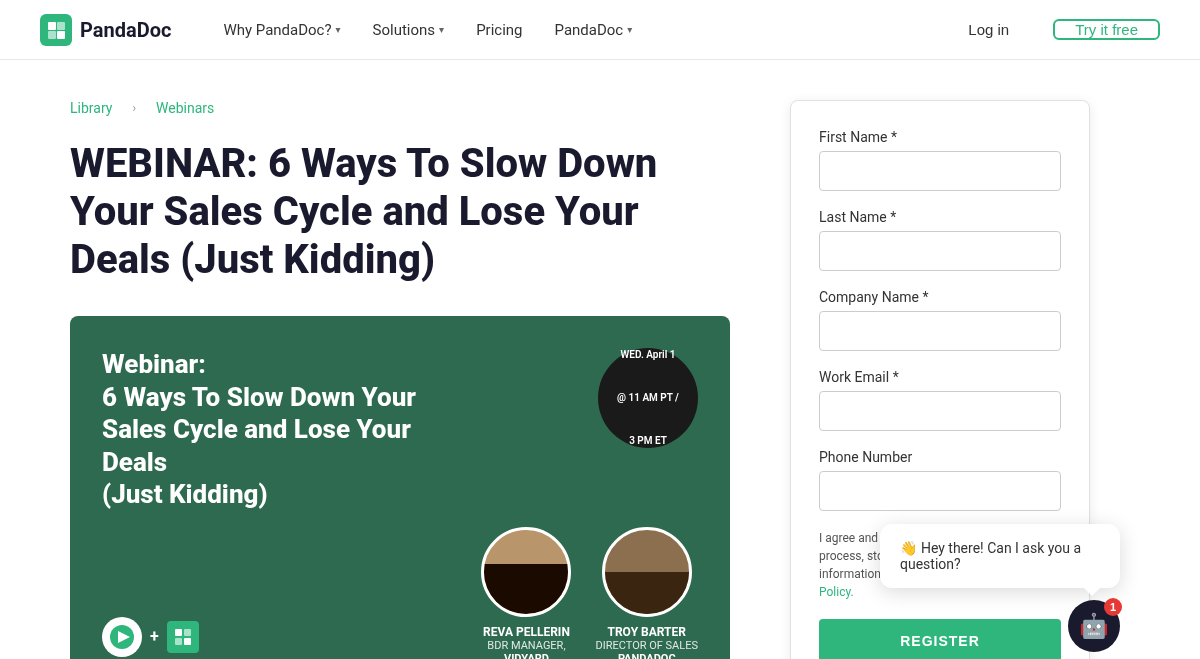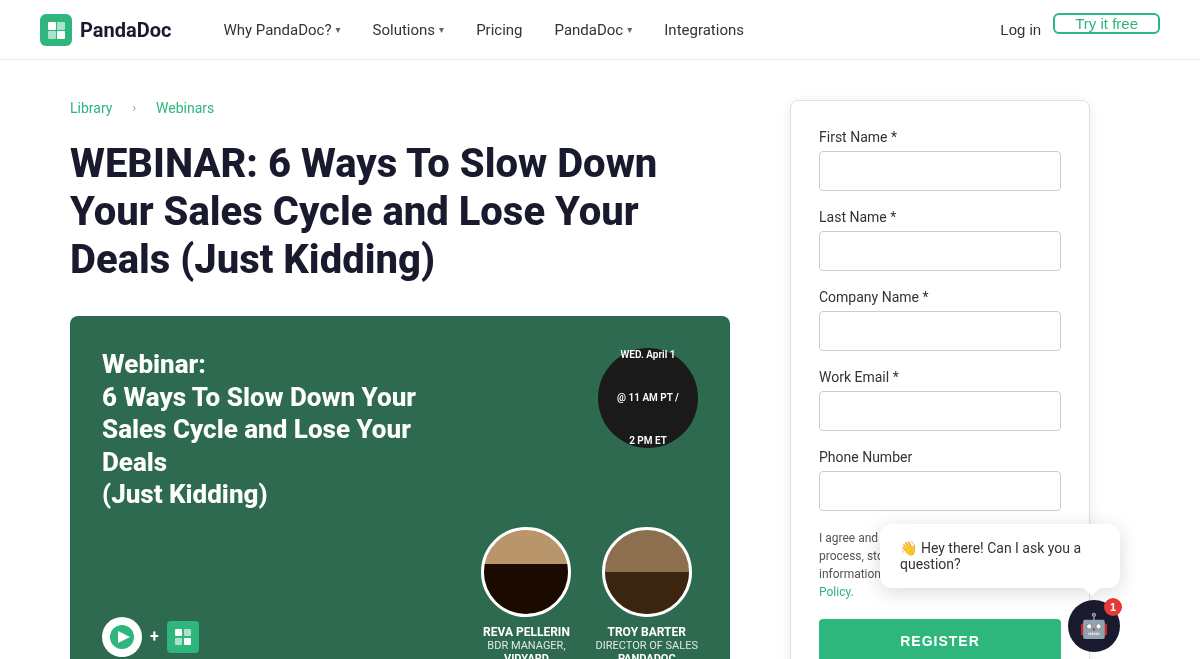--- a/index.html
+++ b/index.html
@@ -55,22 +55,22 @@
       cursor: pointer;
       border-radius: 4px;
       text-decoration: none;
     }
     .nav-chevron {
       font-size: 10px;
       color: #666;
     }
     .nav-actions {
       display: flex;
-      align-items: flex-start;
-      gap: 0;
+      align-items: center;
+      gap: 32px;
     }
     .btn-login {
       font-size: 15px;
       color: #333;
       cursor: pointer;
       padding: 8px 12px;
       border-radius: 4px;
       background: none;
       border: none;
     }
@@ -360,23 +360,20 @@
       <span>Solutions</span>
       <span class="nav-chevron">▾</span>
     </a>
     <a class="nav-item" href="#">
       <span>Pricing</span>
     </a>
     <a class="nav-item" href="#">
       <span>PandaDoc</span>
       <span class="nav-chevron">▾</span>
     </a>
-    <a class="nav-item" href="#">
-      <span>Integrations</span>
-    </a>
   </div>
 
   <div class="nav-actions">
     <button class="btn-login">Log in</button>
     <button class="btn-try">Try it free</button>
   </div>
 </nav>
 
 <div class="main-content">
 
@@ -394,21 +391,21 @@
 
       <div class="banner-title">
         Webinar:<br>
         6 Ways To Slow Down Your Sales Cycle and Lose Your Deals<br>
         (Just Kidding)
       </div>
 
       <div class="banner-date-badge">
         <span style="font-size:10px;">WED. April 1</span>
         <span style="font-size:10px;">@ 11 AM PT /</span>
-        <span style="font-size:10px;">2 PM ET</span>
+        <span style="font-size:10px;">3 PM ET</span>
       </div>
 
       <div class="banner-bottom-area">
 
         <div style="display:flex; align-items:center; gap:8px; margin-bottom:8px;">
           <div class="vidyard-logo">
             <svg width="28" height="28" viewBox="0 0 28 28">
               <circle cx="14" cy="14" r="12" fill="#2eb67d"></circle>
               <path d="M10 8 L22 14 L10 20 Z" fill="white"></path>
             </svg>

